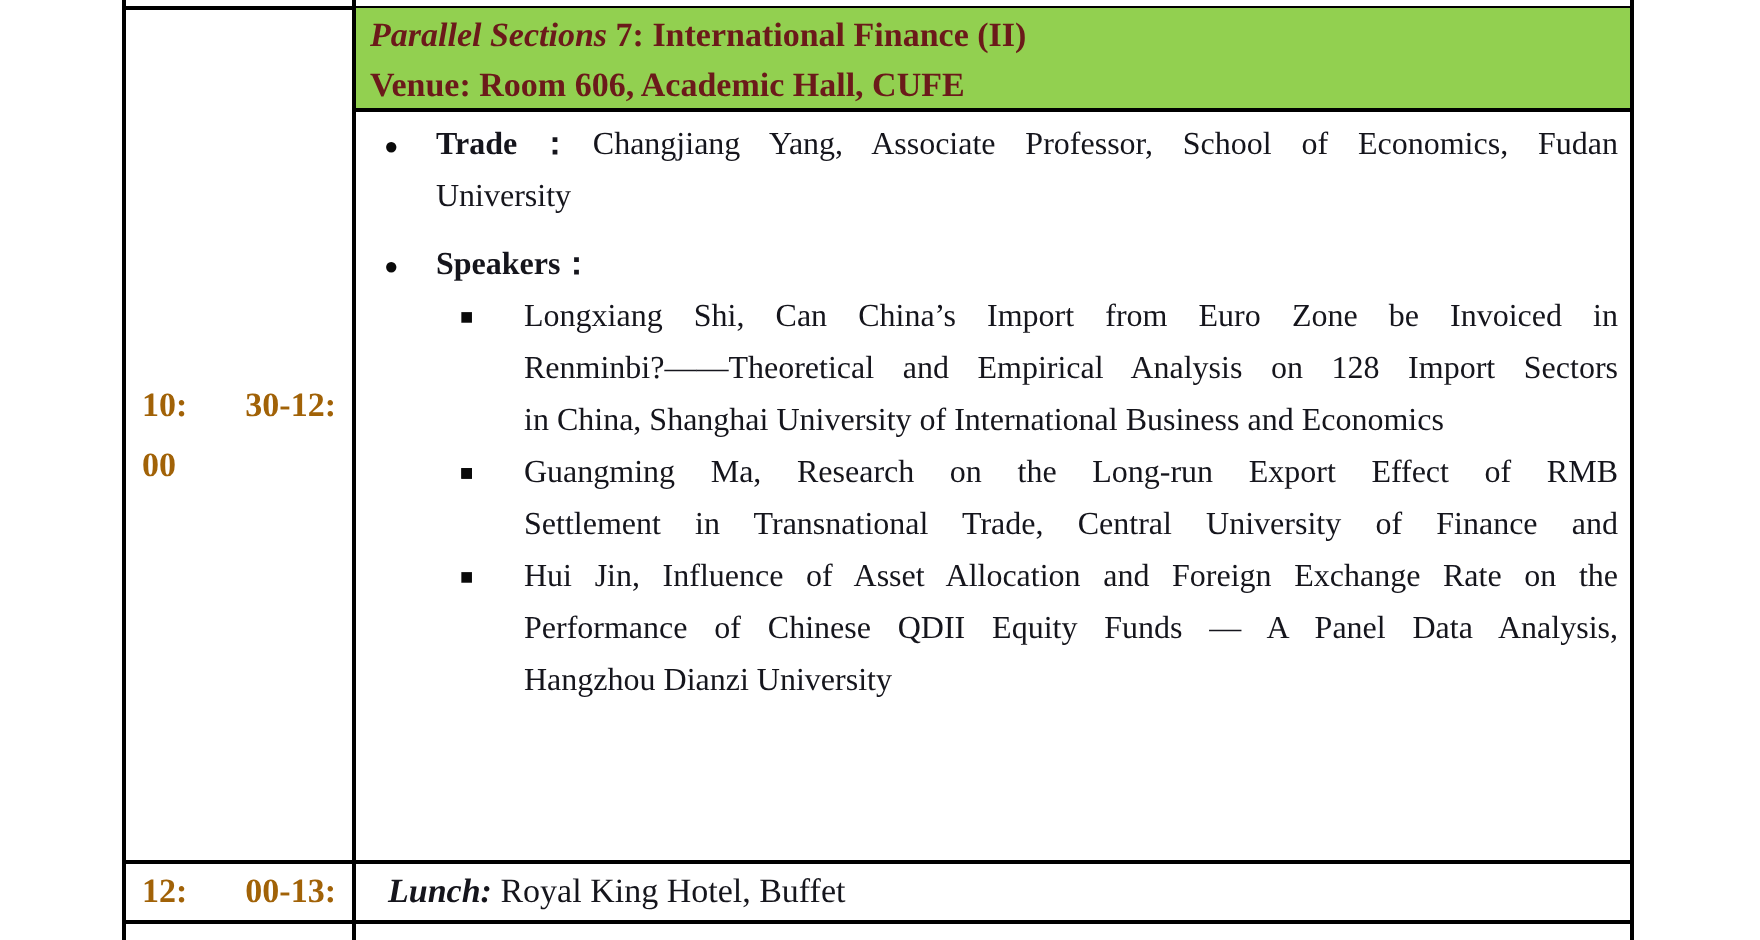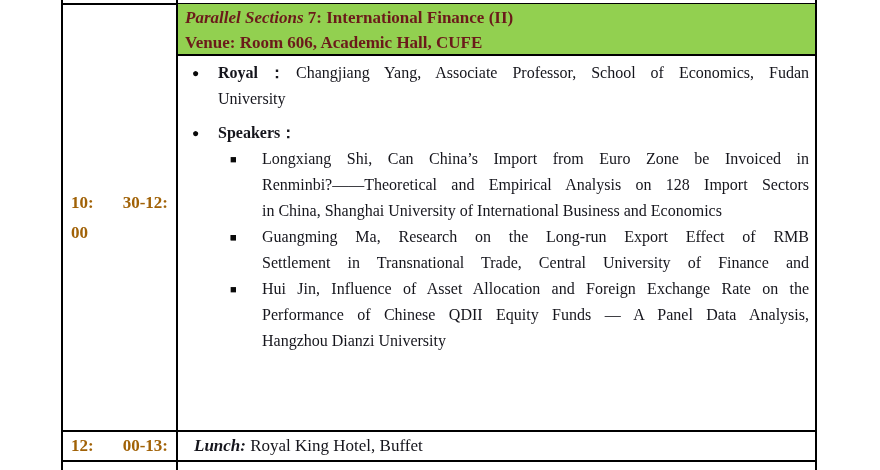--- a/index.html
+++ b/index.html
@@ -81,21 +81,21 @@
     </div>
     <div class="ll">00</div>
   </div>
 
   <div class="content-cell">
 
     <div class="item lvl1 m-chair">
       <span class="bullet">●</span>
       <div class="txt">
         <div class="jl">
-          <span class="b">Royal：</span><span>Changjiang Yang, Associate Professor, School of Economics, Fudan</span>
+          <span class="b">Trade：</span><span>Changjiang Yang, Associate Professor, School of Economics, Fudan</span>
         </div>
         <div class="ll">University</div>
       </div>
     </div>
 
     <div class="item lvl1 m-speakers">
       <span class="bullet">●</span>
       <div class="txt">
         <div class="ll b">Speakers：</div>
       </div>

